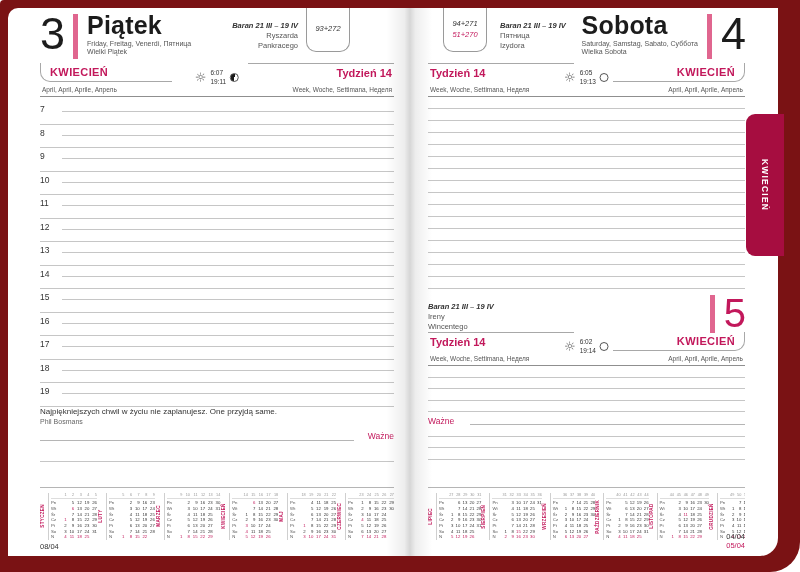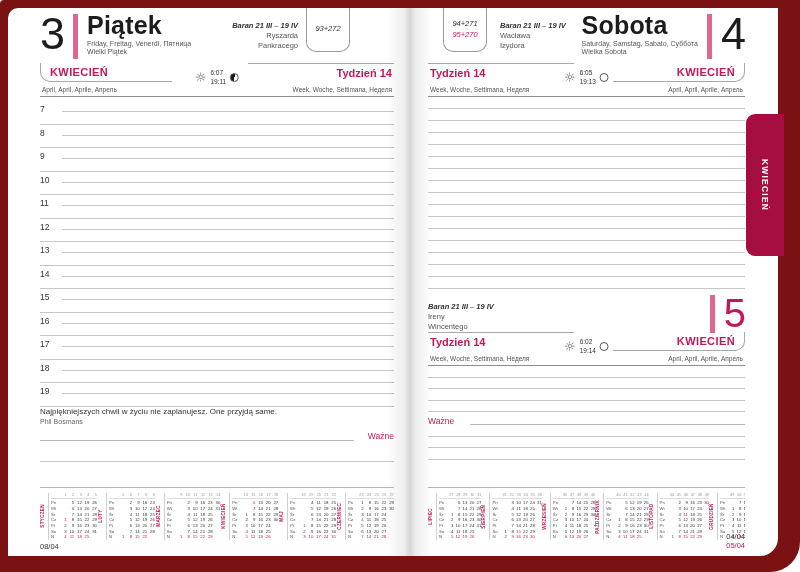--- a/index.html
+++ b/index.html
@@ -647,25 +647,25 @@
             </div>
           </div>
       </div>
       <div class="pagenum">08/04</div>
     </div>
 
     <div class="page page-right">
       <div class="dayhead">
         <div class="counter-box">
           <span>94+271</span>
-          <span class="c2">95+270</span>
+          <span class="c2">51+270</span>
         </div>
         <div class="zodcol" style="margin-left:72px;">
           <div class="zodiac">Baran 21 III – 19 IV</div>
-          <div>Wacława</div>
+          <div>Пятница</div>
           <div>Izydora</div>
         </div>
         <div class="spacer"></div>
         <div class="titlecol right">
           <div class="day-name">Sobota</div>
           <div class="day-sub">Saturday, Samstag, Sabato, Суббота</div>
           <div class="day-holiday">Wielka Sobota</div>
         </div>
         <div class="bar"></div>
         <div class="day-num">4</div>

